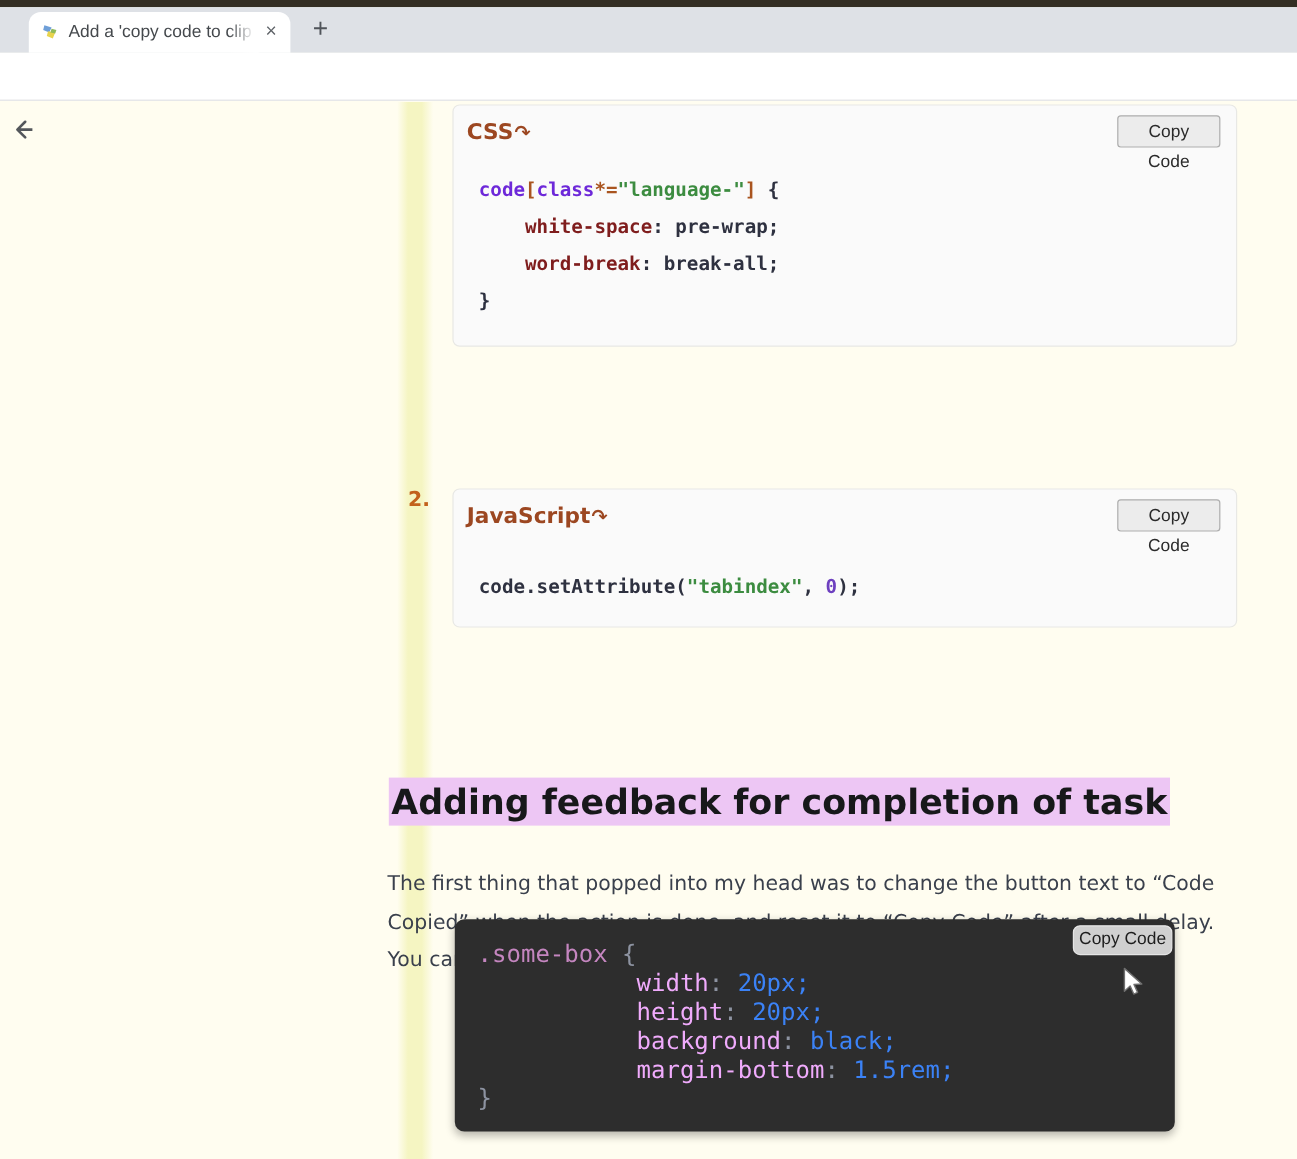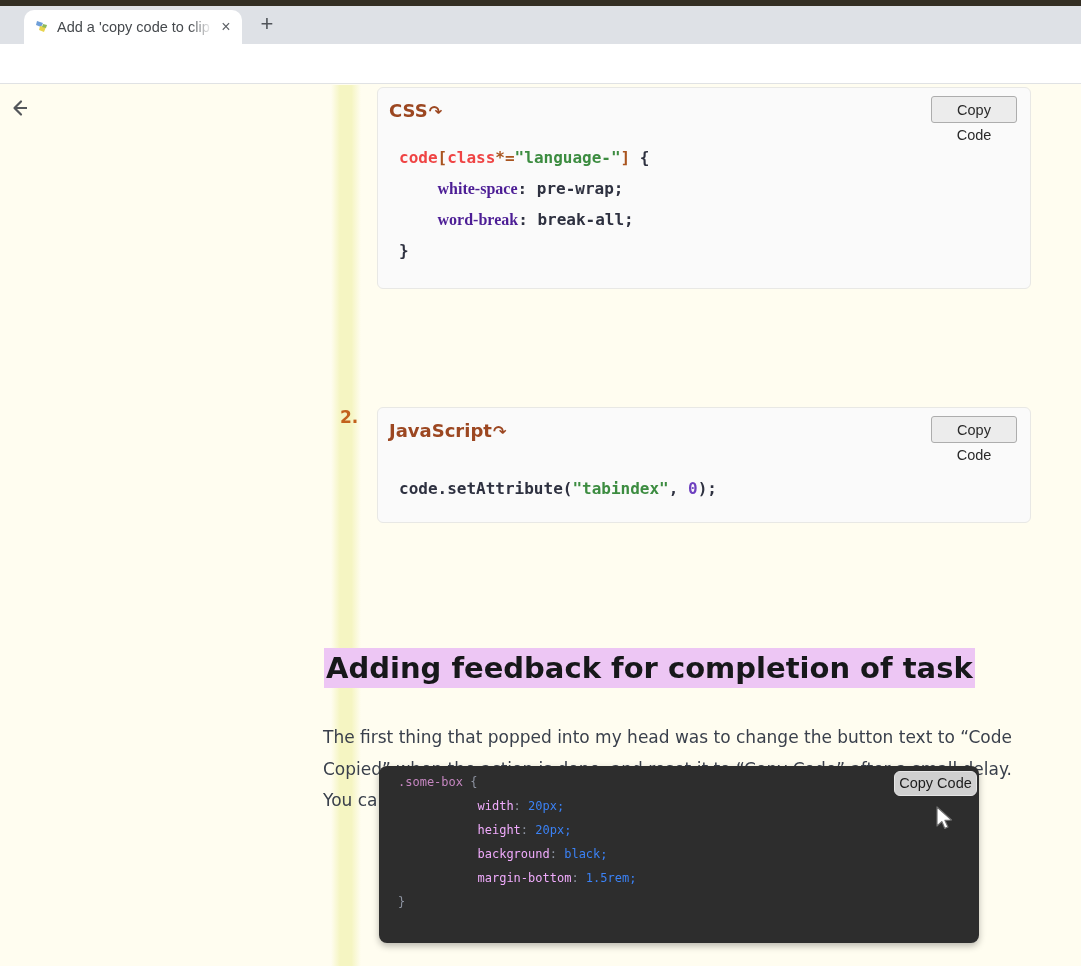--- a/index.html
+++ b/index.html
@@ -44,44 +44,44 @@
   .card-label{position:absolute;left:11px;top:12px;font-size:18px;font-weight:600;color:#9c4721;}
   .card-label .anchor{font-size:16px;font-weight:600;margin-left:1px;}
   .copy-btn{position:absolute;right:13px;top:8px;width:86px;height:27px;background:#ececec;
        border:1px solid #adadad;border-radius:3px;font-family:"Liberation Sans",sans-serif;
        font-size:14.5px;color:#2a2a2a;text-align:center;line-height:25px;box-sizing:border-box;}
   .card-code{position:absolute;left:21px;font-family:"DejaVu Sans Mono",monospace;
        font-size:16px;line-height:31px;font-weight:bold;white-space:pre;}
   #css-card .card-code{top:54px;}
   #js-card .card-code{top:65px;}
 
-  .tok-sel{color:#ef4444;} .tok-op{color:#a9541f;} .tok-str{color:#3c8c40;}
-  .tok-prop{color:#4c1d95;font-family:Liberation Serif, serif;} .tok-pln{color:#2e3140;} .tok-num{color:#6d3fbf;}
+  .tok-sel{color:#6d28d9;} .tok-op{color:#a9541f;} .tok-str{color:#3c8c40;}
+  .tok-prop{color:#7f1d1d;} .tok-pln{color:#2e3140;} .tok-num{color:#6d3fbf;}
   .tok-dsel{color:#c586c0;} .tok-dbr{color:#8d93a1;} .tok-dprop{color:#f0abfc;} .tok-dpln{color:#3b82f6;}
 
   #list-item{position:absolute;left:313px;top:320px;width:700px;}
   #list-marker{position:absolute;left:0;top:2px;font-size:17px;font-weight:bold;color:#c2611c;}
   #list-text{position:absolute;left:38px;top:0;width:640px;font-size:17px;line-height:32px;color:#343a46;}
   .inline-code{font-family:"DejaVu Sans Mono",monospace;font-size:15px;padding:1px 5px;border-radius:4px;}
   .inline-code.teal{color:#41738e;background:#edf1f3;}
   .inline-code.dark{color:#37404c;background:#f0f0ec;}
 
   #section-heading{position:absolute;left:297px;top:566px;font-size:29px;font-weight:600;color:#17181a;}
   #section-heading .hl{background:#edc6f4;padding:3px 2px;}
 
   #intro-paragraph{position:absolute;left:296px;top:637px;width:712px;
        font-size:17px;line-height:31.6px;color:#3a404c;}
 
   #gif-box{position:absolute;left:352px;top:681px;width:600px;height:177px;background:#2d2d2d;
        border-radius:8px;box-shadow:0 3px 7px rgba(0,0,0,0.28);}
   #gif-copy-btn{position:absolute;right:2px;top:5px;width:83px;height:25px;background:#d0d0d0;
        border:1px solid #e5e5e5;border-radius:6px;font-family:"Liberation Sans",sans-serif;
        font-size:14.5px;color:#1d1d1d;text-align:center;line-height:23px;box-sizing:border-box;}
-  #gif-code{position:absolute;left:19px;top:4px;font-family:"DejaVu Sans Mono",monospace;
-       font-size:12px;line-height:24px;white-space:pre;}
+  #gif-code{position:absolute;left:19px;top:17px;font-family:"DejaVu Sans Mono",monospace;
+       font-size:20px;line-height:24px;white-space:pre;}
   #gif-cursor{position:absolute;left:556px;top:40px;width:20px;height:26px;}
 </style>
 </head>
 <body>
 
 <div id="screen">
 
   <div id="frame-top"></div>
 
   <div id="tabbar">

